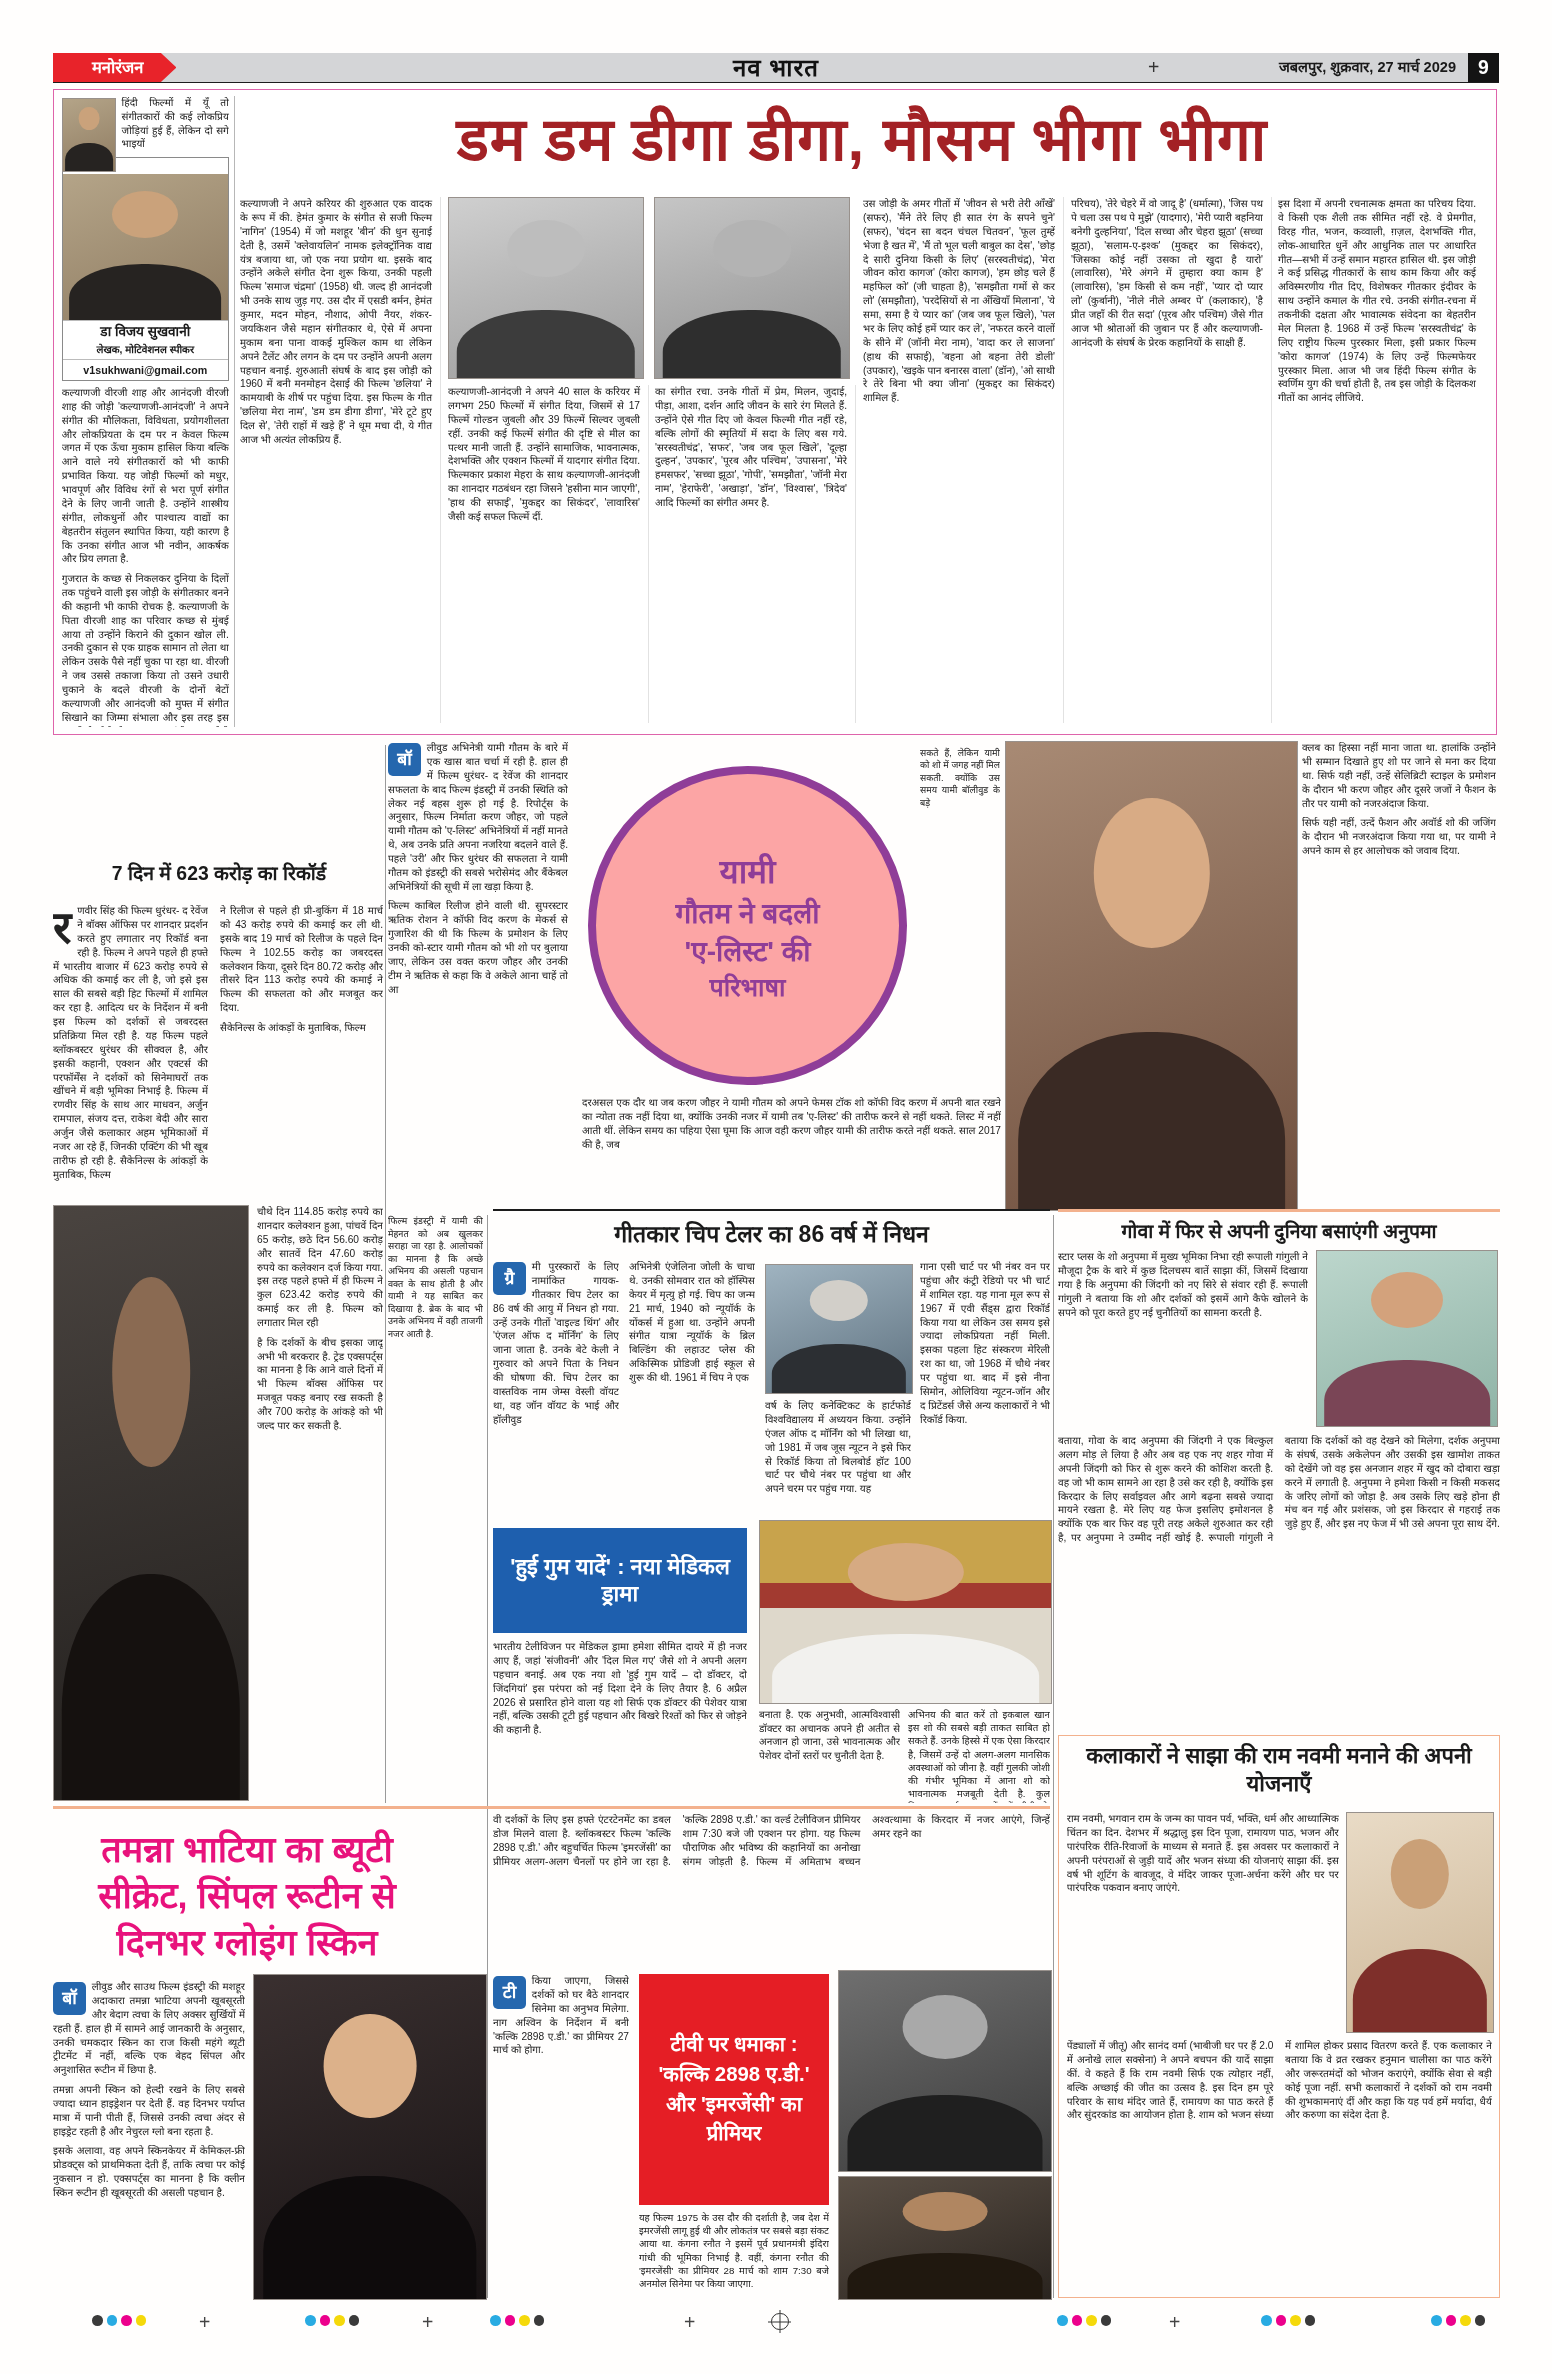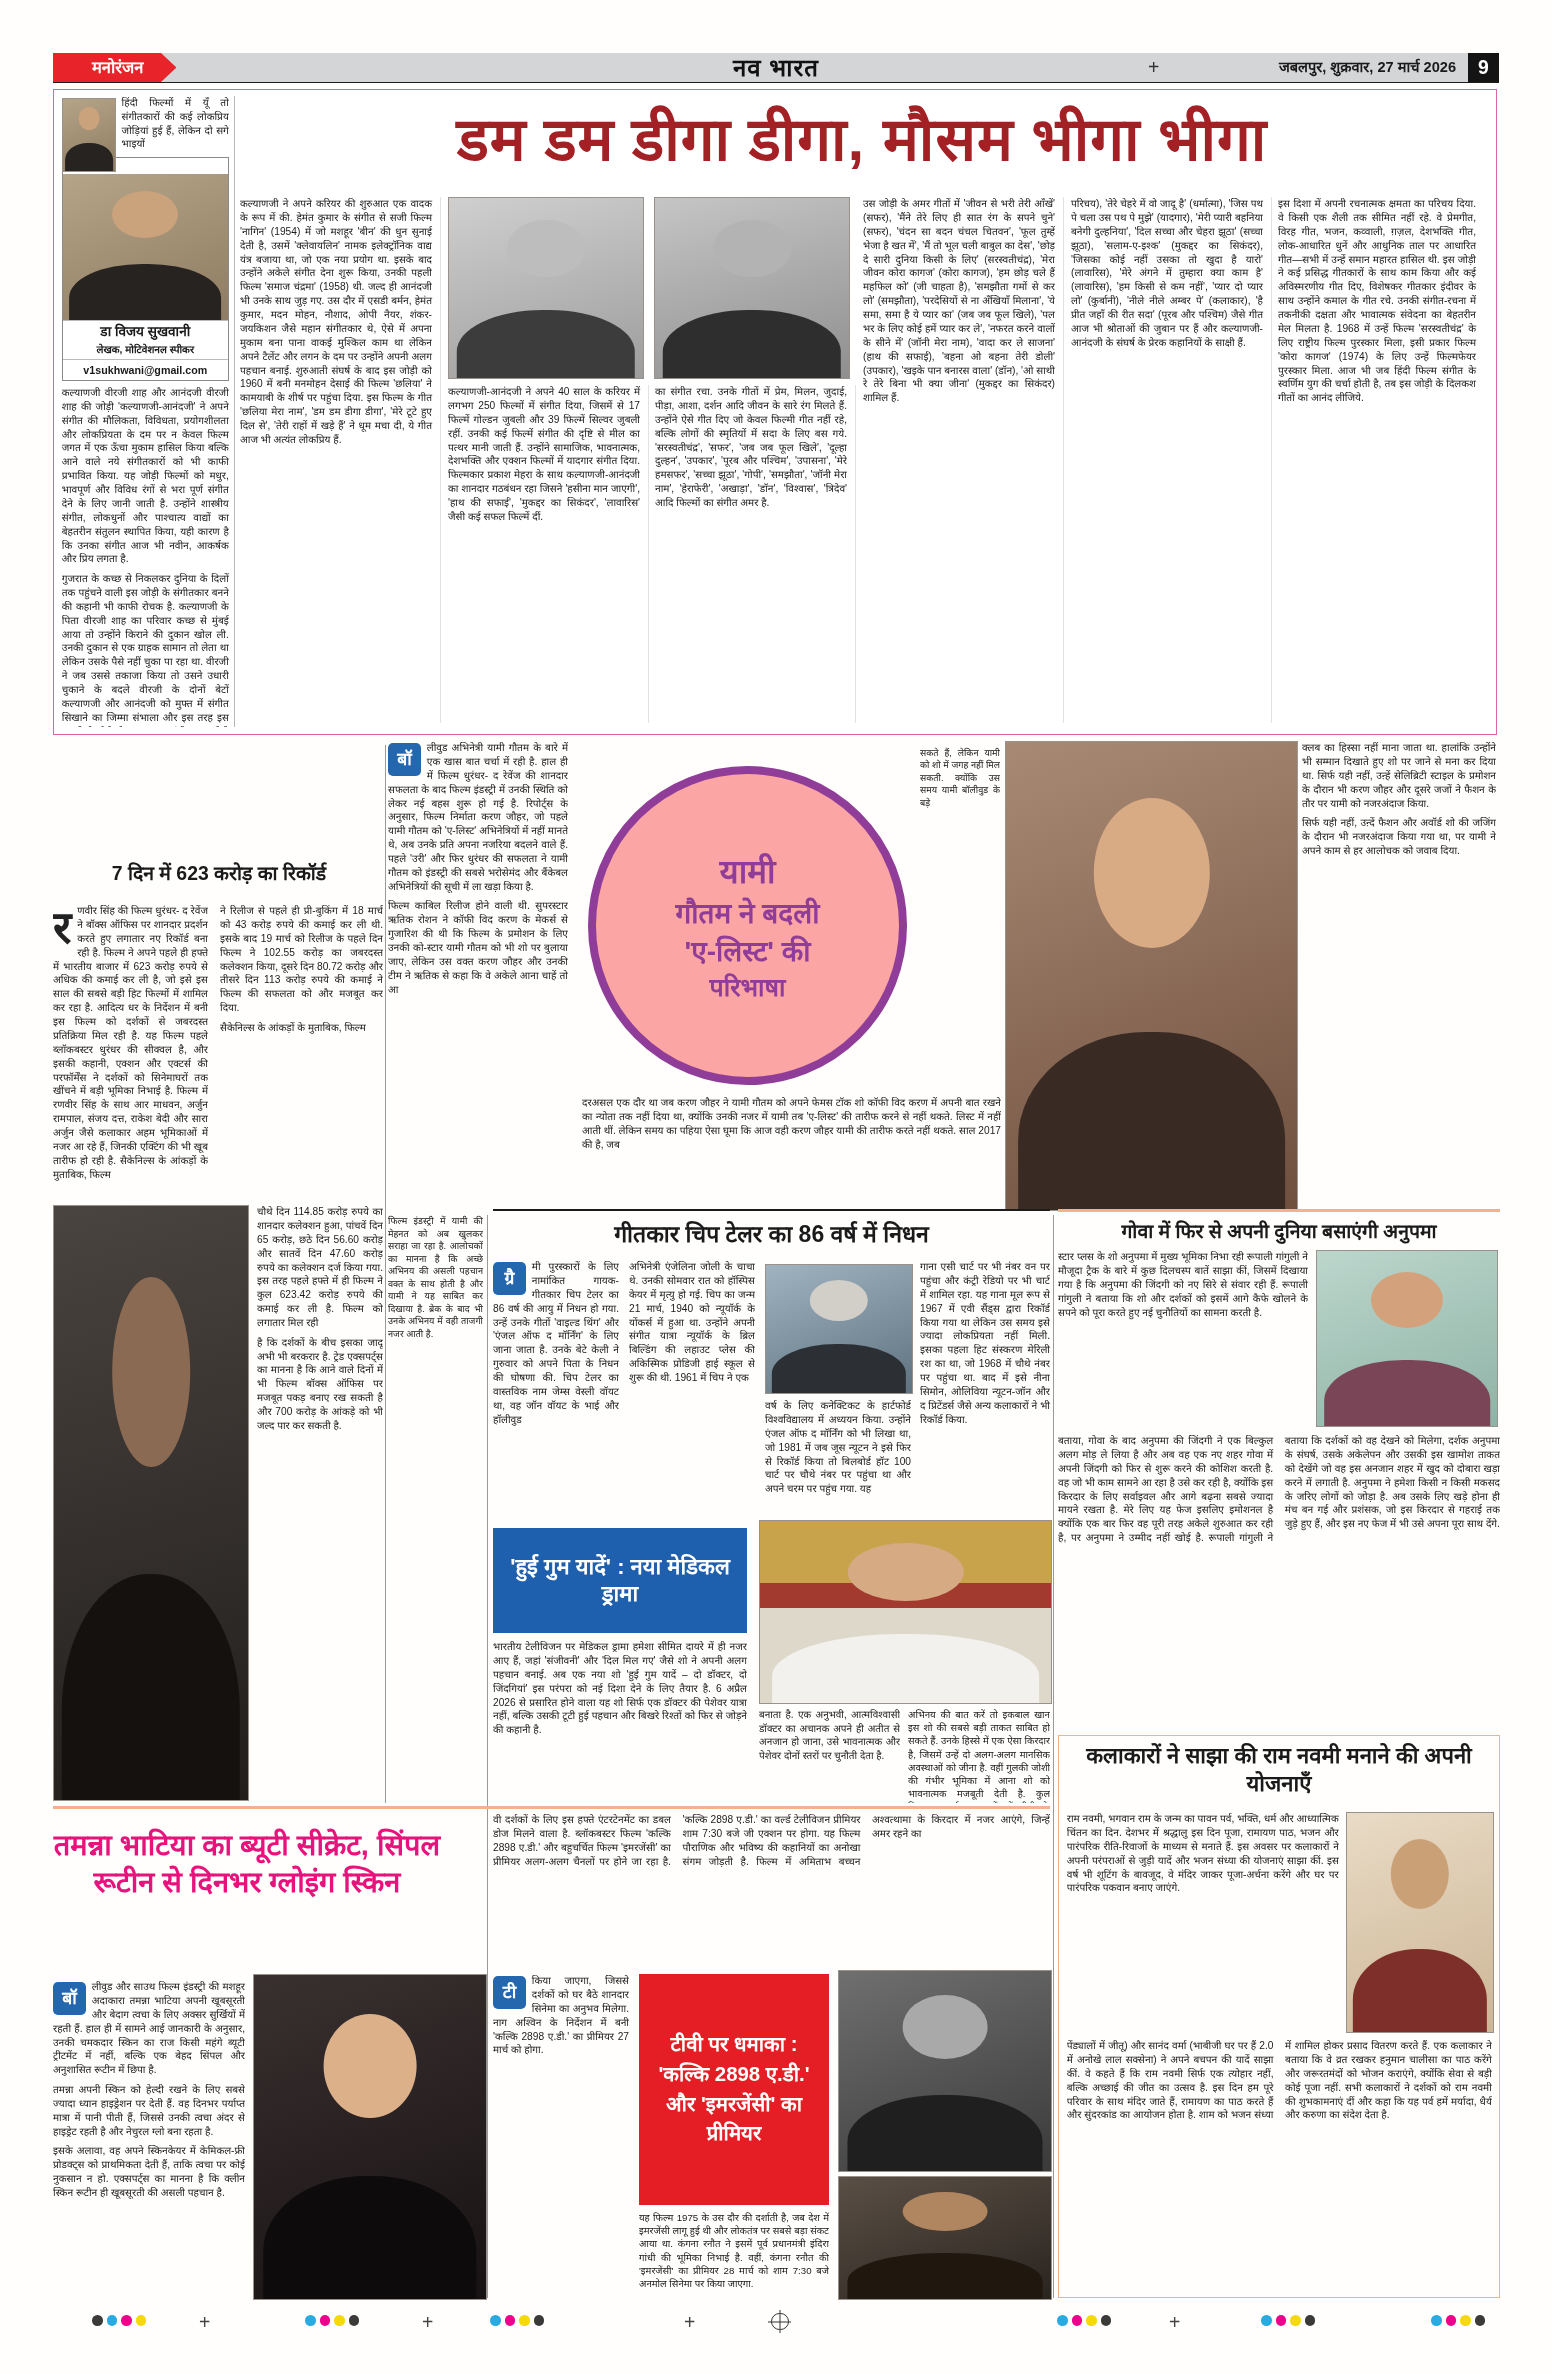--- a/index.html
+++ b/index.html
@@ -75,21 +75,21 @@
                  color:#8f3d98;font-weight:800;text-align:center;background:#fca5a5;}
   .pc1{font-size:33px;} .pc2{font-size:28px;} .pc3{font-size:28px;} .pc4{font-size:25px;}
 
   .chip-headline{position:absolute;left:0;top:1.9px;width:557px;text-align:center;font-size:23px;font-weight:800;}
   .medical-title{position:absolute;left:0;top:7.8px;width:254px;height:105px;background:#1e5fae;color:#fff;
                  font-size:22px;font-weight:800;text-align:center;display:flex;align-items:center;
                  justify-content:center;padding:5.8px;box-sizing:border-box;line-height:1.25;}
   .anupama-headline{position:absolute;left:0;top:1.9px;width:442px;text-align:center;font-size:19.4px;font-weight:800;}
   .ram-box{position:absolute;left:1058px;top:1735px;width:442px;height:563px;border:1px solid #f3b18d;box-sizing:border-box;}
   .ram-headline{position:absolute;left:0;top:5.8px;width:440px;text-align:center;font-size:22px;font-weight:800;line-height:1.3;}
-  .tam-headline{position:absolute;left:0;top:13.6px;width:388px;text-align:center;font-size:29px;font-weight:800;
+  .tam-headline{position:absolute;left:0;top:13.6px;width:388px;text-align:center;font-size:36px;font-weight:800;
                 color:#e8127c;line-height:1.3;}
   .tv-redbox{position:absolute;left:146px;top:161px;width:190px;height:231px;background:#e51e25;color:#fff;
              font-size:20.4px;font-weight:800;text-align:center;display:flex;align-items:center;justify-content:center;
              padding:9.7px;box-sizing:border-box;line-height:1.45;}
   .twocol{column-count:2;column-gap:11.6px;}
   .threecol{column-count:3;column-gap:11.6px;}
 
   
   .vr{position:absolute;width:1px;background:#9a9a9a;}
   .hr-black{position:absolute;height:1.9px;background:#1c1c1c;}
@@ -108,21 +108,21 @@
 </style>
 </head>
 <body>
 
 <div class="page">
 
   <div class="topbar">
     <div class="section-tag">मनोरंजन</div>
     <div class="masthead">नव भारत</div>
     <div class="tb-plus">+</div>
-    <div class="dateline">जबलपुर, शुक्रवार, 27 मार्च 2026</div>
+    <div class="dateline">जबलपुर, शुक्रवार, 27 मार्च 2029</div>
     <div class="pagenum">9</div>
   </div>
 
   <div class="lead-box">
     <div class="author-col jtext">
       <div class="ph ph-author mini-photo"></div>
       <p>हिंदी फिल्मों में यूँ तो संगीतकारों की कई लोकप्रिय जोड़ियां हुई हैं, लेकिन दो सगे भाइयों</p>
       <div class="author-card">
         <div class="ph ph-author author-photo" style="position:relative;"></div>
         <div class="author-name">डा विजय सुखवानी</div>

